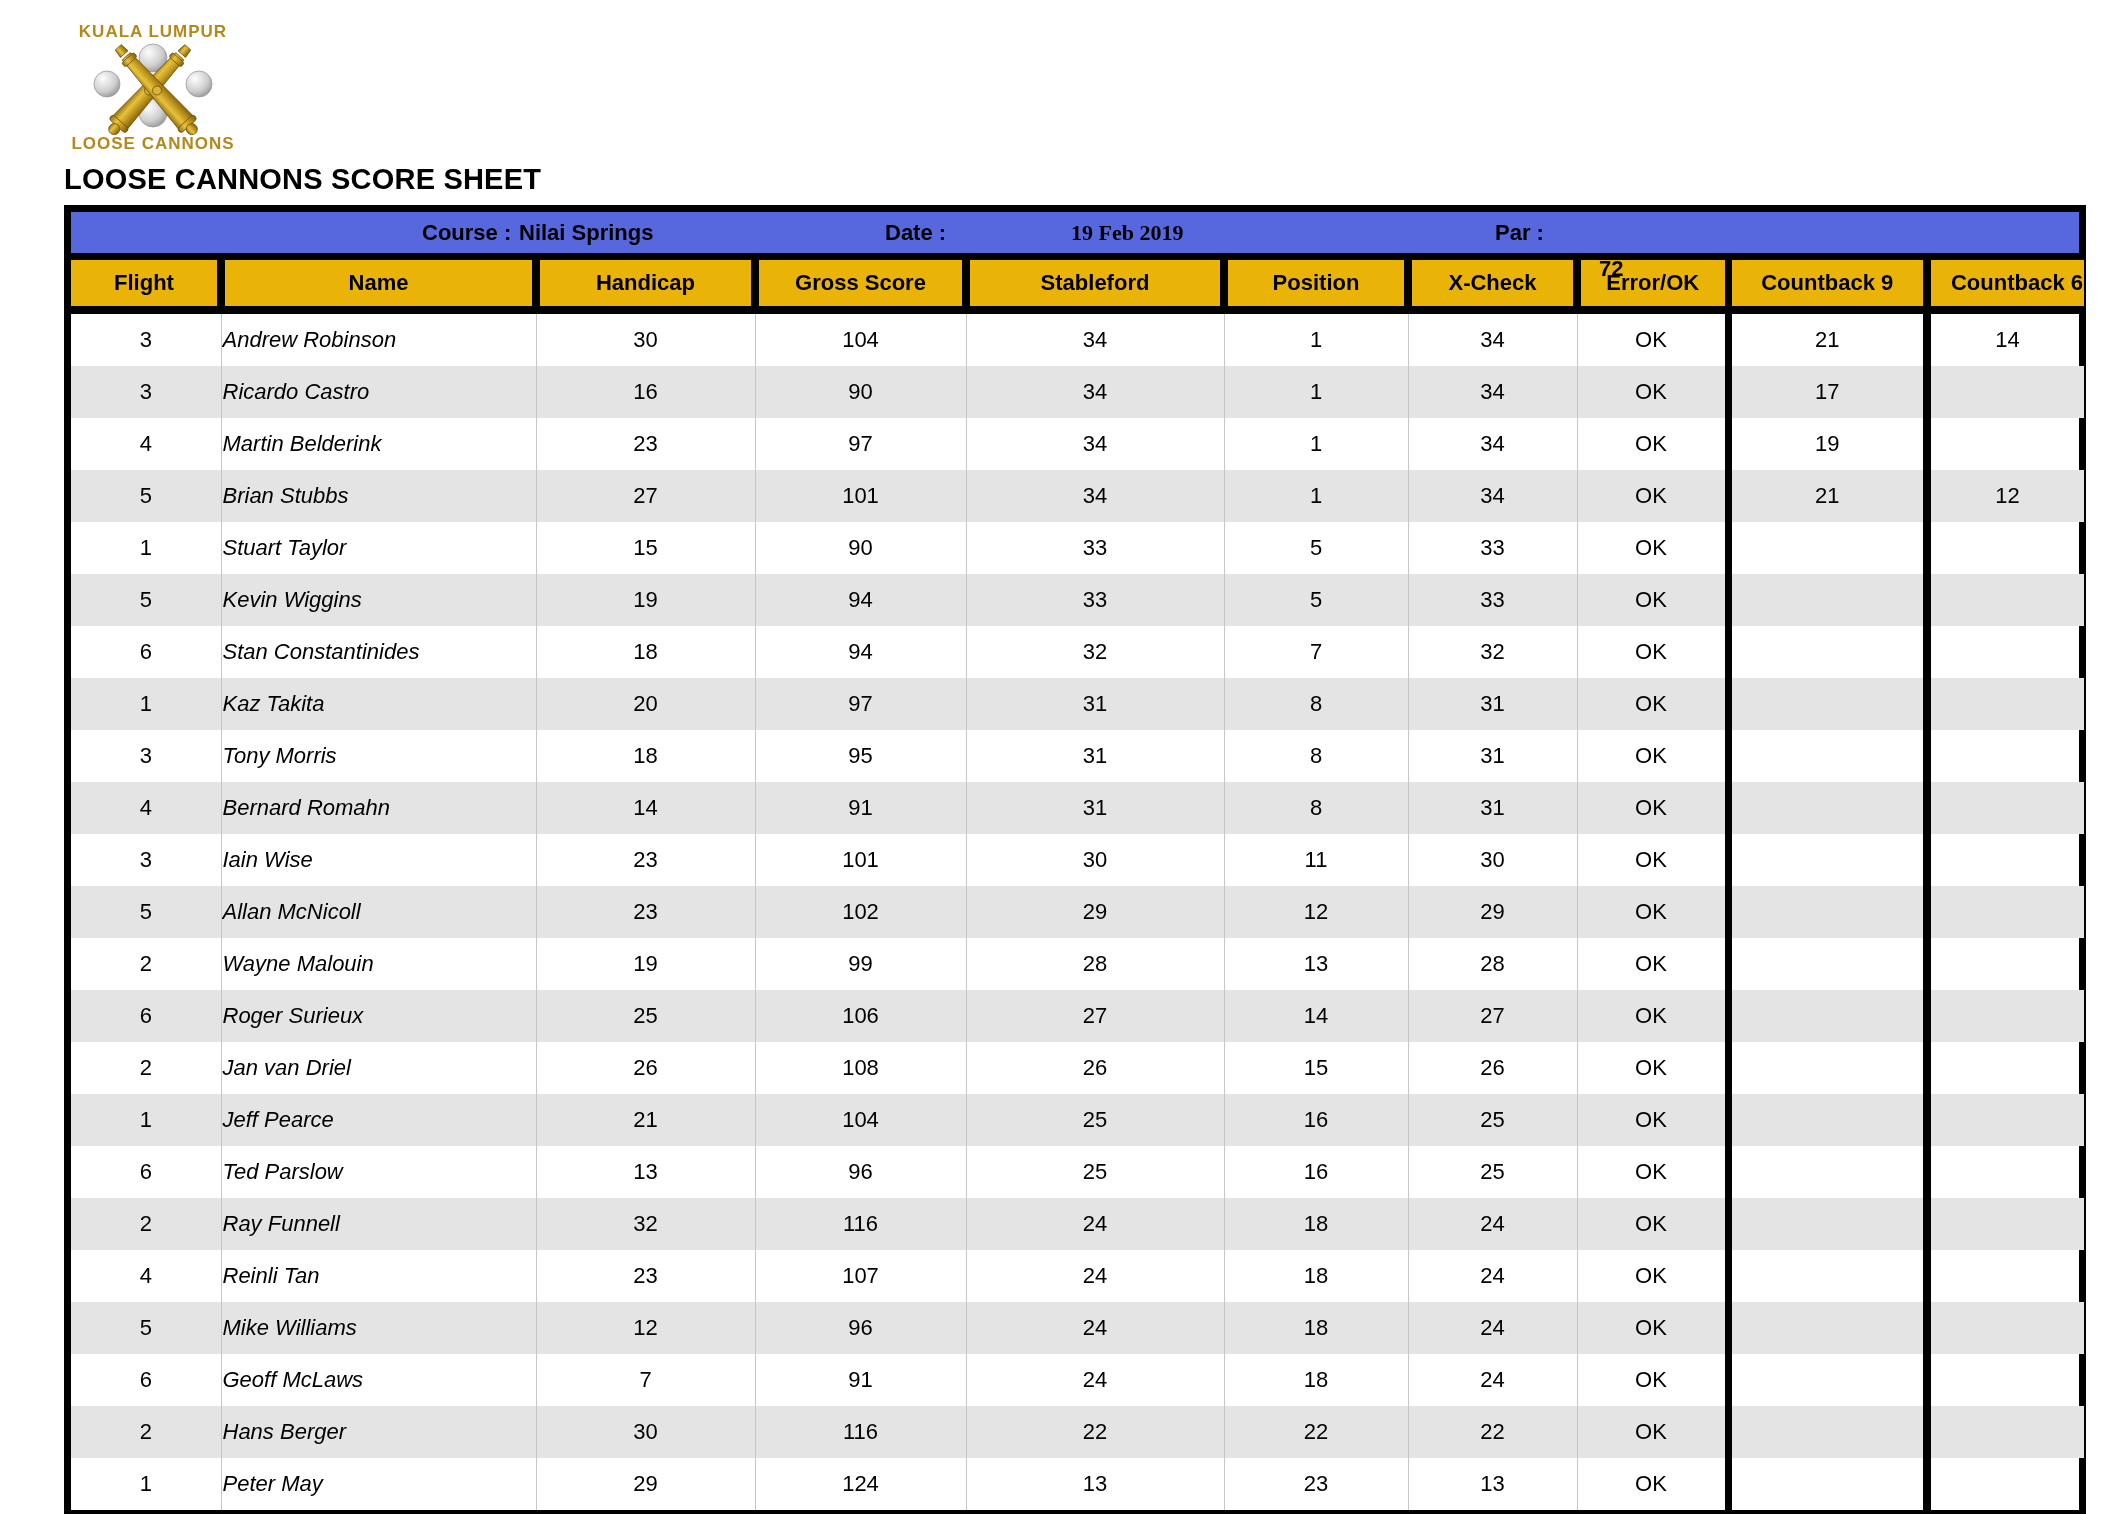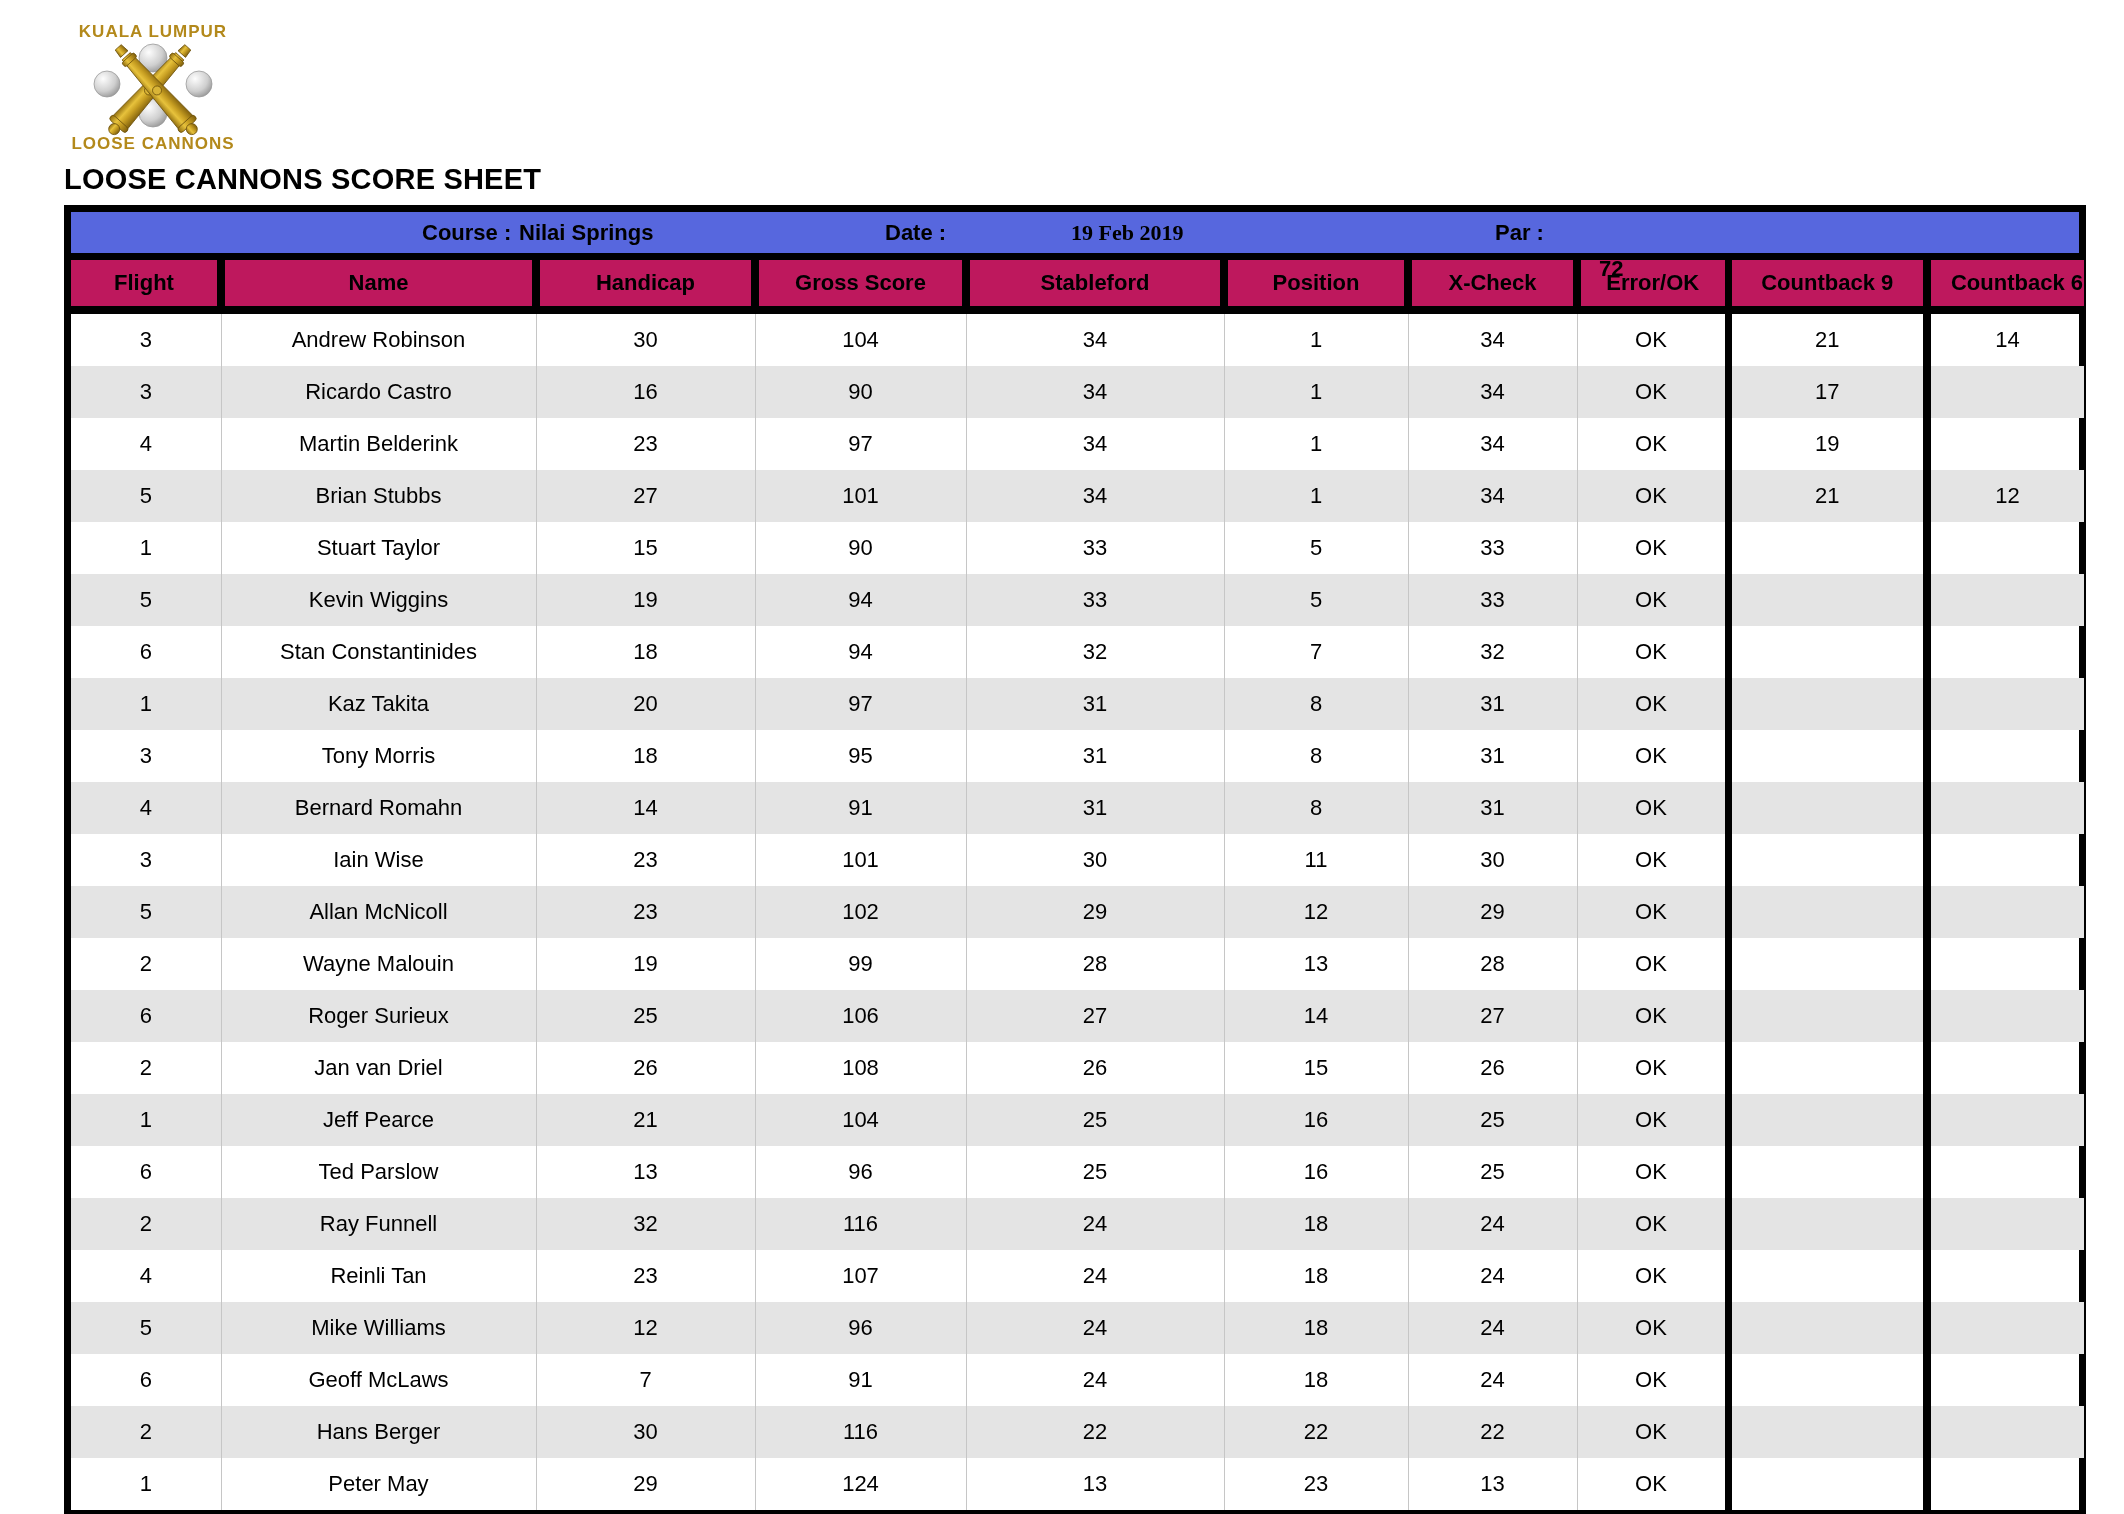--- a/index.html
+++ b/index.html
@@ -27,31 +27,31 @@
   .info-bar span{position:absolute;top:50%;transform:translateY(-50%);white-space:nowrap;}
   .pos-course-label{left:351px;}
   .pos-course-value{left:448px;text-align:right;}
   .pos-date-label{left:814px;}
   .pos-date-value{left:1000px;font-family:Liberation Serif, serif;}
   .pos-par-label{left:1424px;}
   .pos-par-value{left:1528px;margin-top:36px;}
   
   table{width:100%;border-collapse:collapse;table-layout:fixed;}
   th{
-    background:#be185d;height:44px;font-size:22px;font-weight:bold;
+    background:#eab308;height:44px;font-size:22px;font-weight:bold;
     border-right:8px solid #000;border-bottom:8px solid #000;
     overflow:hidden;white-space:nowrap;margin-left:36px;
   }
   th:last-child{border-right:none;text-align:right;}
   td{
     height:50px;font-size:22px;text-align:center;vertical-align:middle;
     border-right:1px solid #C6C6C6;overflow:hidden;white-space:nowrap;
   }
   td:last-child{border-right:none;}
-  td.col2{text-align:center;}
+  td.col2{text-align:left;font-style:italic;}
   td.col8,th.hcol8{border-right:7px solid #000;}
   td.col9,th.hcol9{border-right:8px solid #000;}
   tbody tr:nth-child(even) td{background:#E4E4E4;}
 </style>
 </head>
 <body>
 
 <div class="logo">
   <svg width="170" height="146" viewBox="0 0 170 146">
     <defs>

